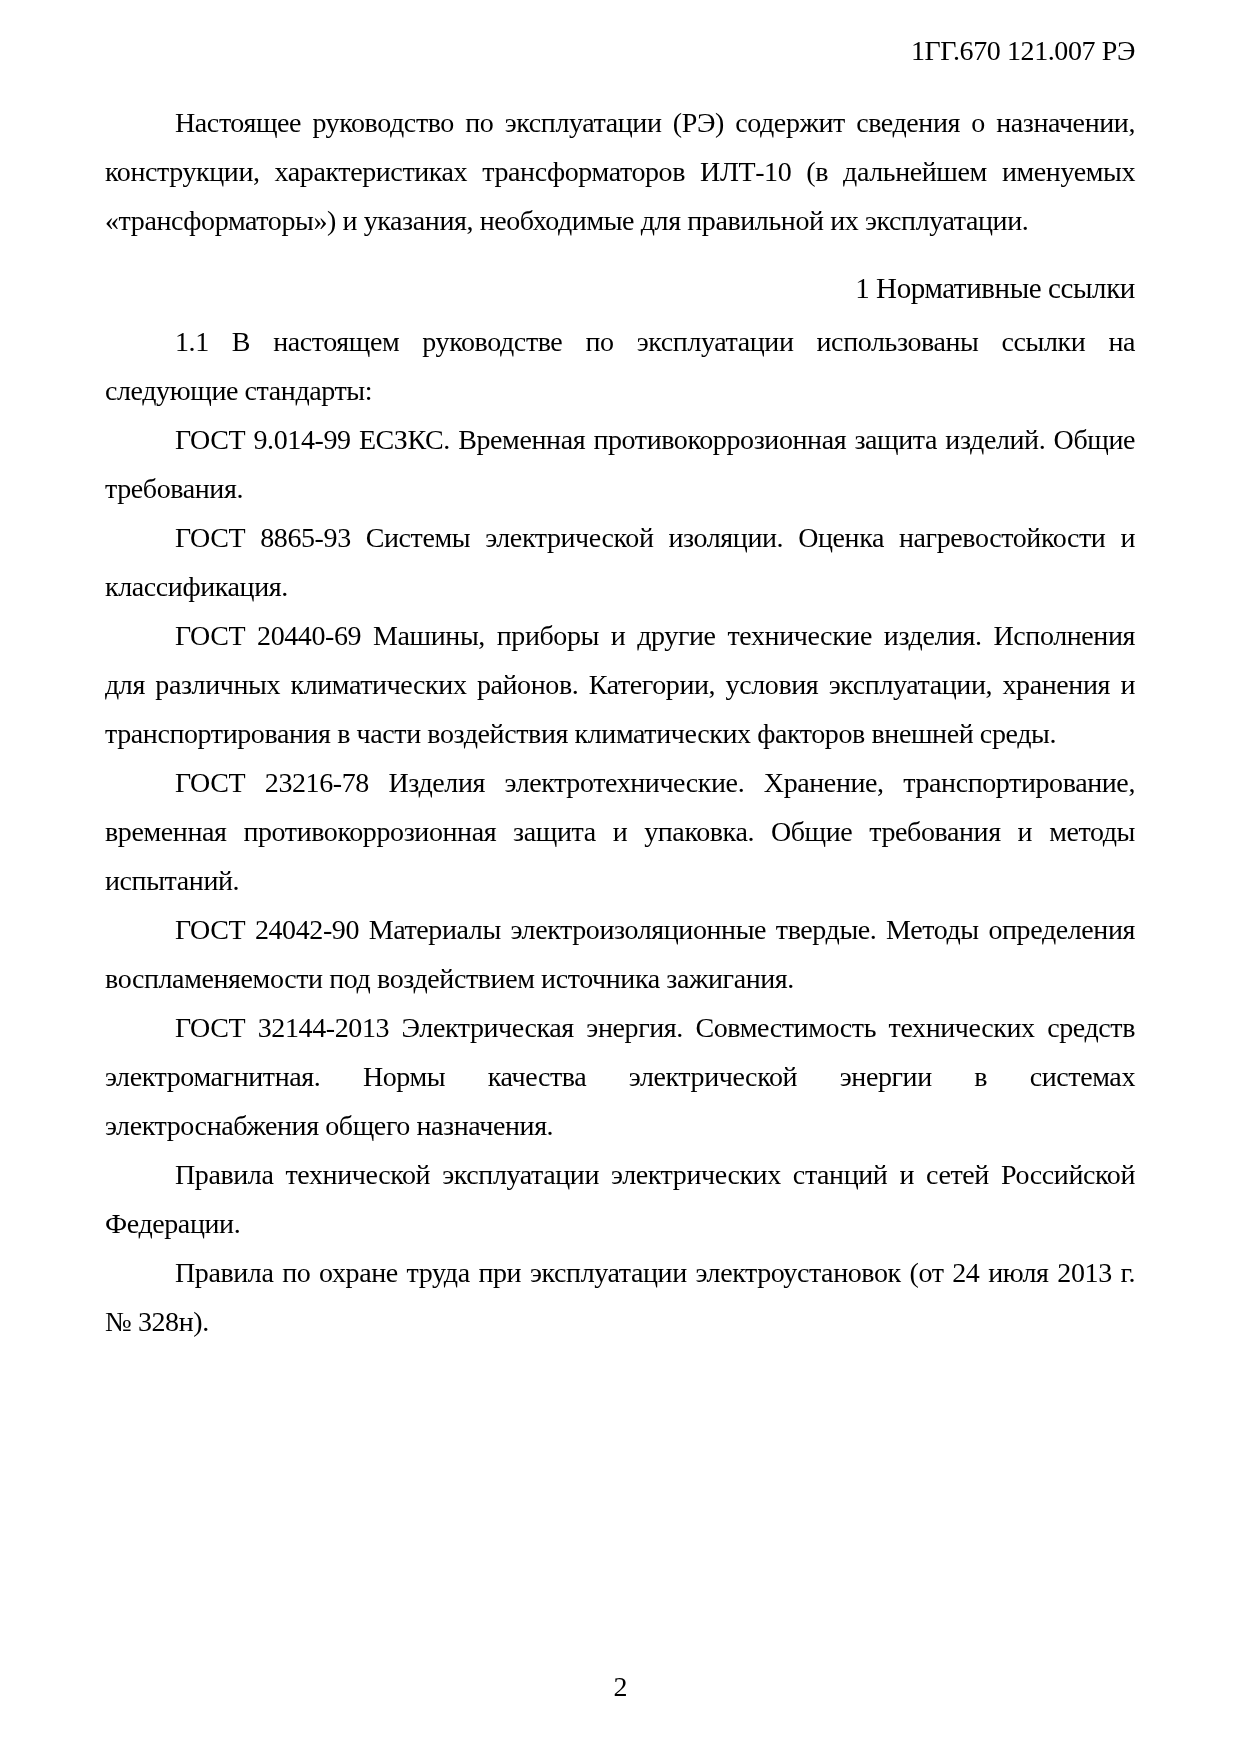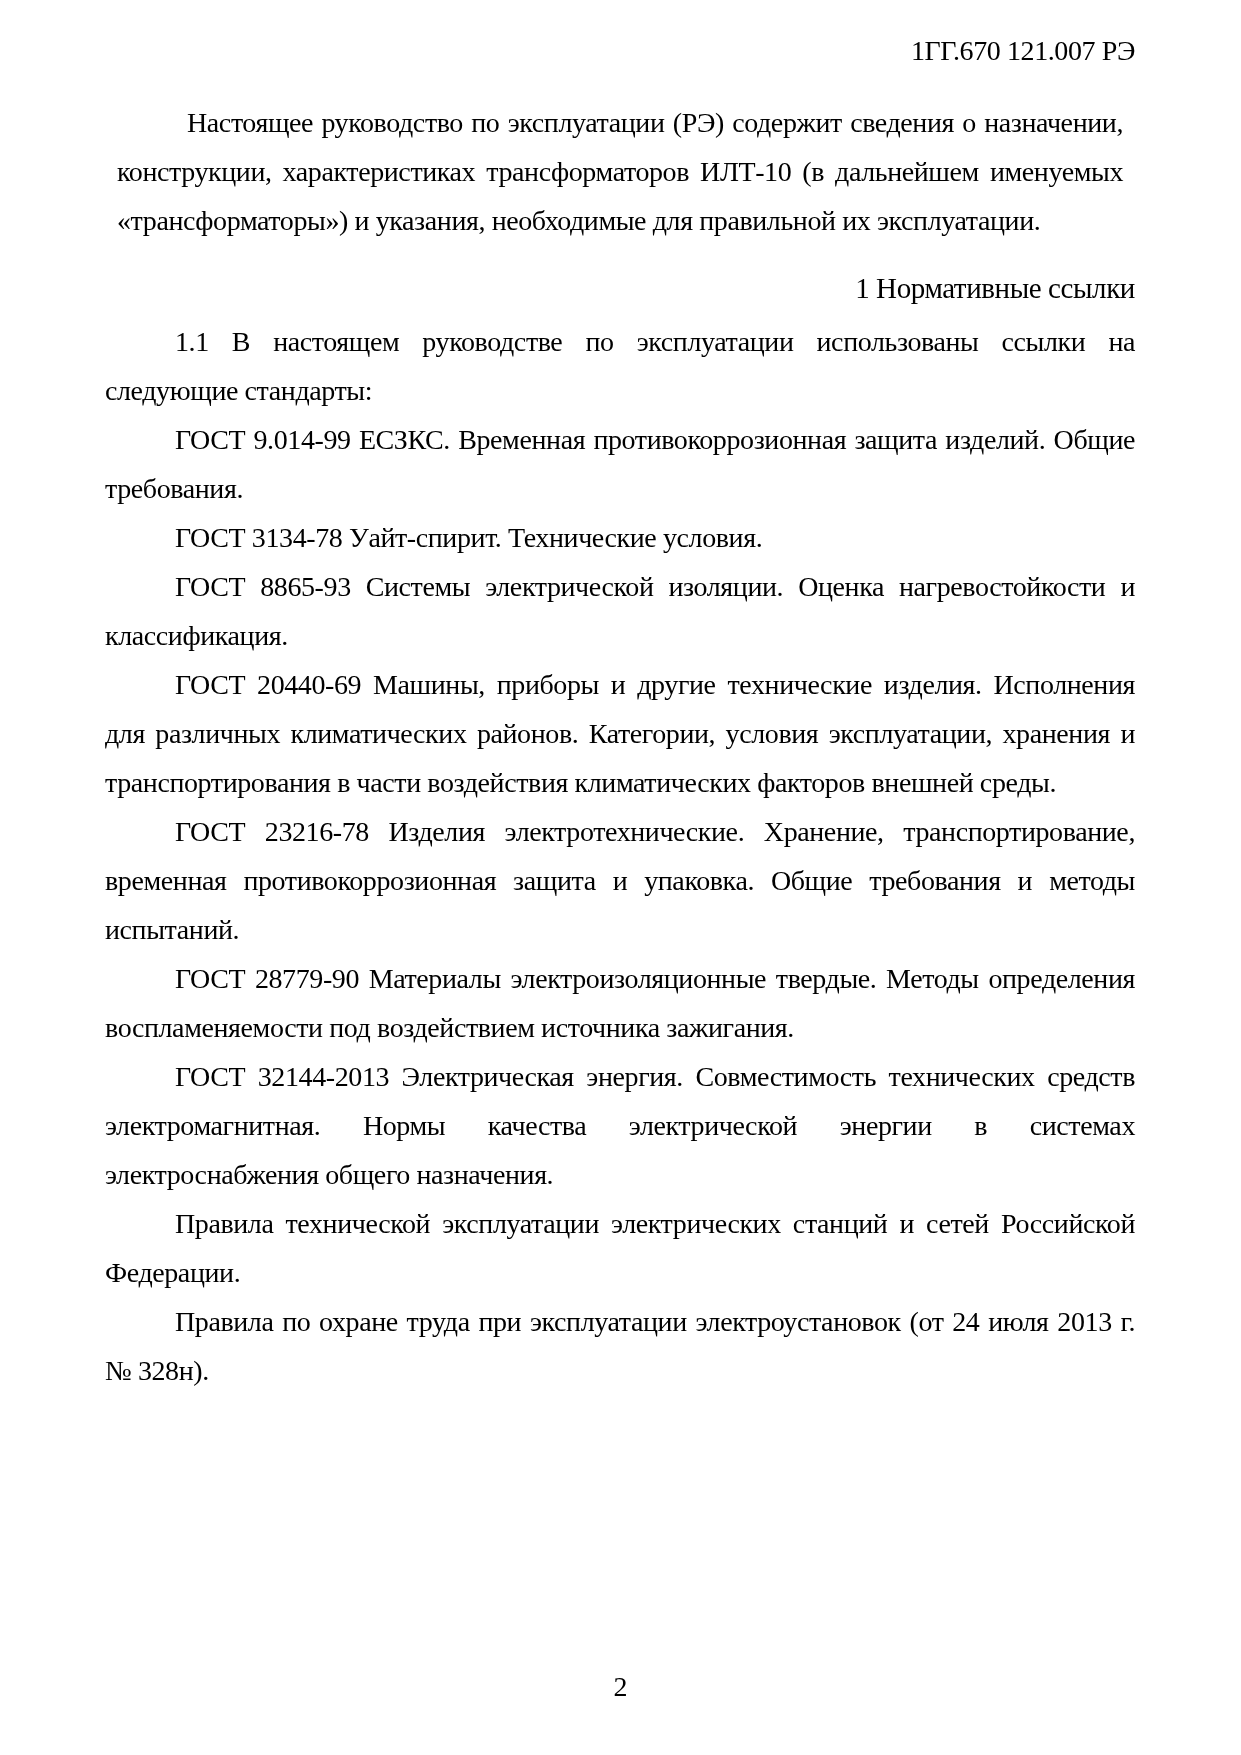--- a/index.html
+++ b/index.html
@@ -21,21 +21,21 @@
     letter-spacing: -0.4px;
     color: #000000;
     overflow: hidden;
   }
   .doc-header {
     text-align: right;
     margin: 0 0 23px 0;
     white-space: nowrap;
   }
   .para {
-    margin: 12px;
+    margin: 0;
     text-indent: 70px;
     text-align: justify;
   }
   .section-heading {
     font-size: 29px;
     font-weight: normal;
     margin: 19px 0 4px 0;
     text-indent: 70px;
     text-align: right;
     line-height: 49px;
@@ -62,25 +62,24 @@
 
   <div class="doc-header">1ГГ.670 121.007 РЭ</div>
 
   <p class="para">Настоящее руководство по эксплуатации (РЭ) содержит сведения о назначении, конструкции, характеристиках трансформаторов ИЛТ-10 (в дальнейшем именуемых «трансформаторы») и указания, необходимые для правильной их эксплуатации.</p>
 
   <h2 class="section-heading">1 Нормативные ссылки</h2>
 
   <div class="para-list">
       <p>1.1 В настоящем руководстве по эксплуатации использованы ссылки на следующие стандарты:</p>
       <p>ГОСТ 9.014-99 ЕСЗКС. Временная противокоррозионная защита изделий. Общие требования.</p>
-      <p>ГОСТ 3134-78 Уайт-спирит. Технические условия.</p>
       <p>ГОСТ 8865-93 Системы электрической изоляции. Оценка нагревостойкости и классификация.</p>
       <p>ГОСТ 20440-69  Машины, приборы и другие технические изделия. Исполнения для различных климатических районов. Категории, условия эксплуатации, хранения и транспортирования в  части  воздействия климатических факторов внешней среды.</p>
       <p>ГОСТ 23216-78 Изделия электротехнические. Хранение, транспортирование, временная противокоррозионная защита и упаковка. Общие требования и методы испытаний.</p>
-      <p>ГОСТ 28779-90 Материалы электроизоляционные твердые. Методы определения воспламеняемости под воздействием источника зажигания.</p>
+      <p>ГОСТ 24042-90 Материалы электроизоляционные твердые. Методы определения воспламеняемости под воздействием источника зажигания.</p>
       <p>ГОСТ 32144-2013 Электрическая энергия. Совместимость технических средств электромагнитная. Нормы качества электрической энергии в системах электроснабжения общего назначения.</p>
       <p>Правила технической эксплуатации электрических станций и сетей Российской Федерации.</p>
       <p>Правила по охране труда при эксплуатации электроустановок (от 24 июля 2013 г. № 328н).</p>
     </div>
 
   <div class="page-number">2</div>
 
 </div>
 
 </body></html>

